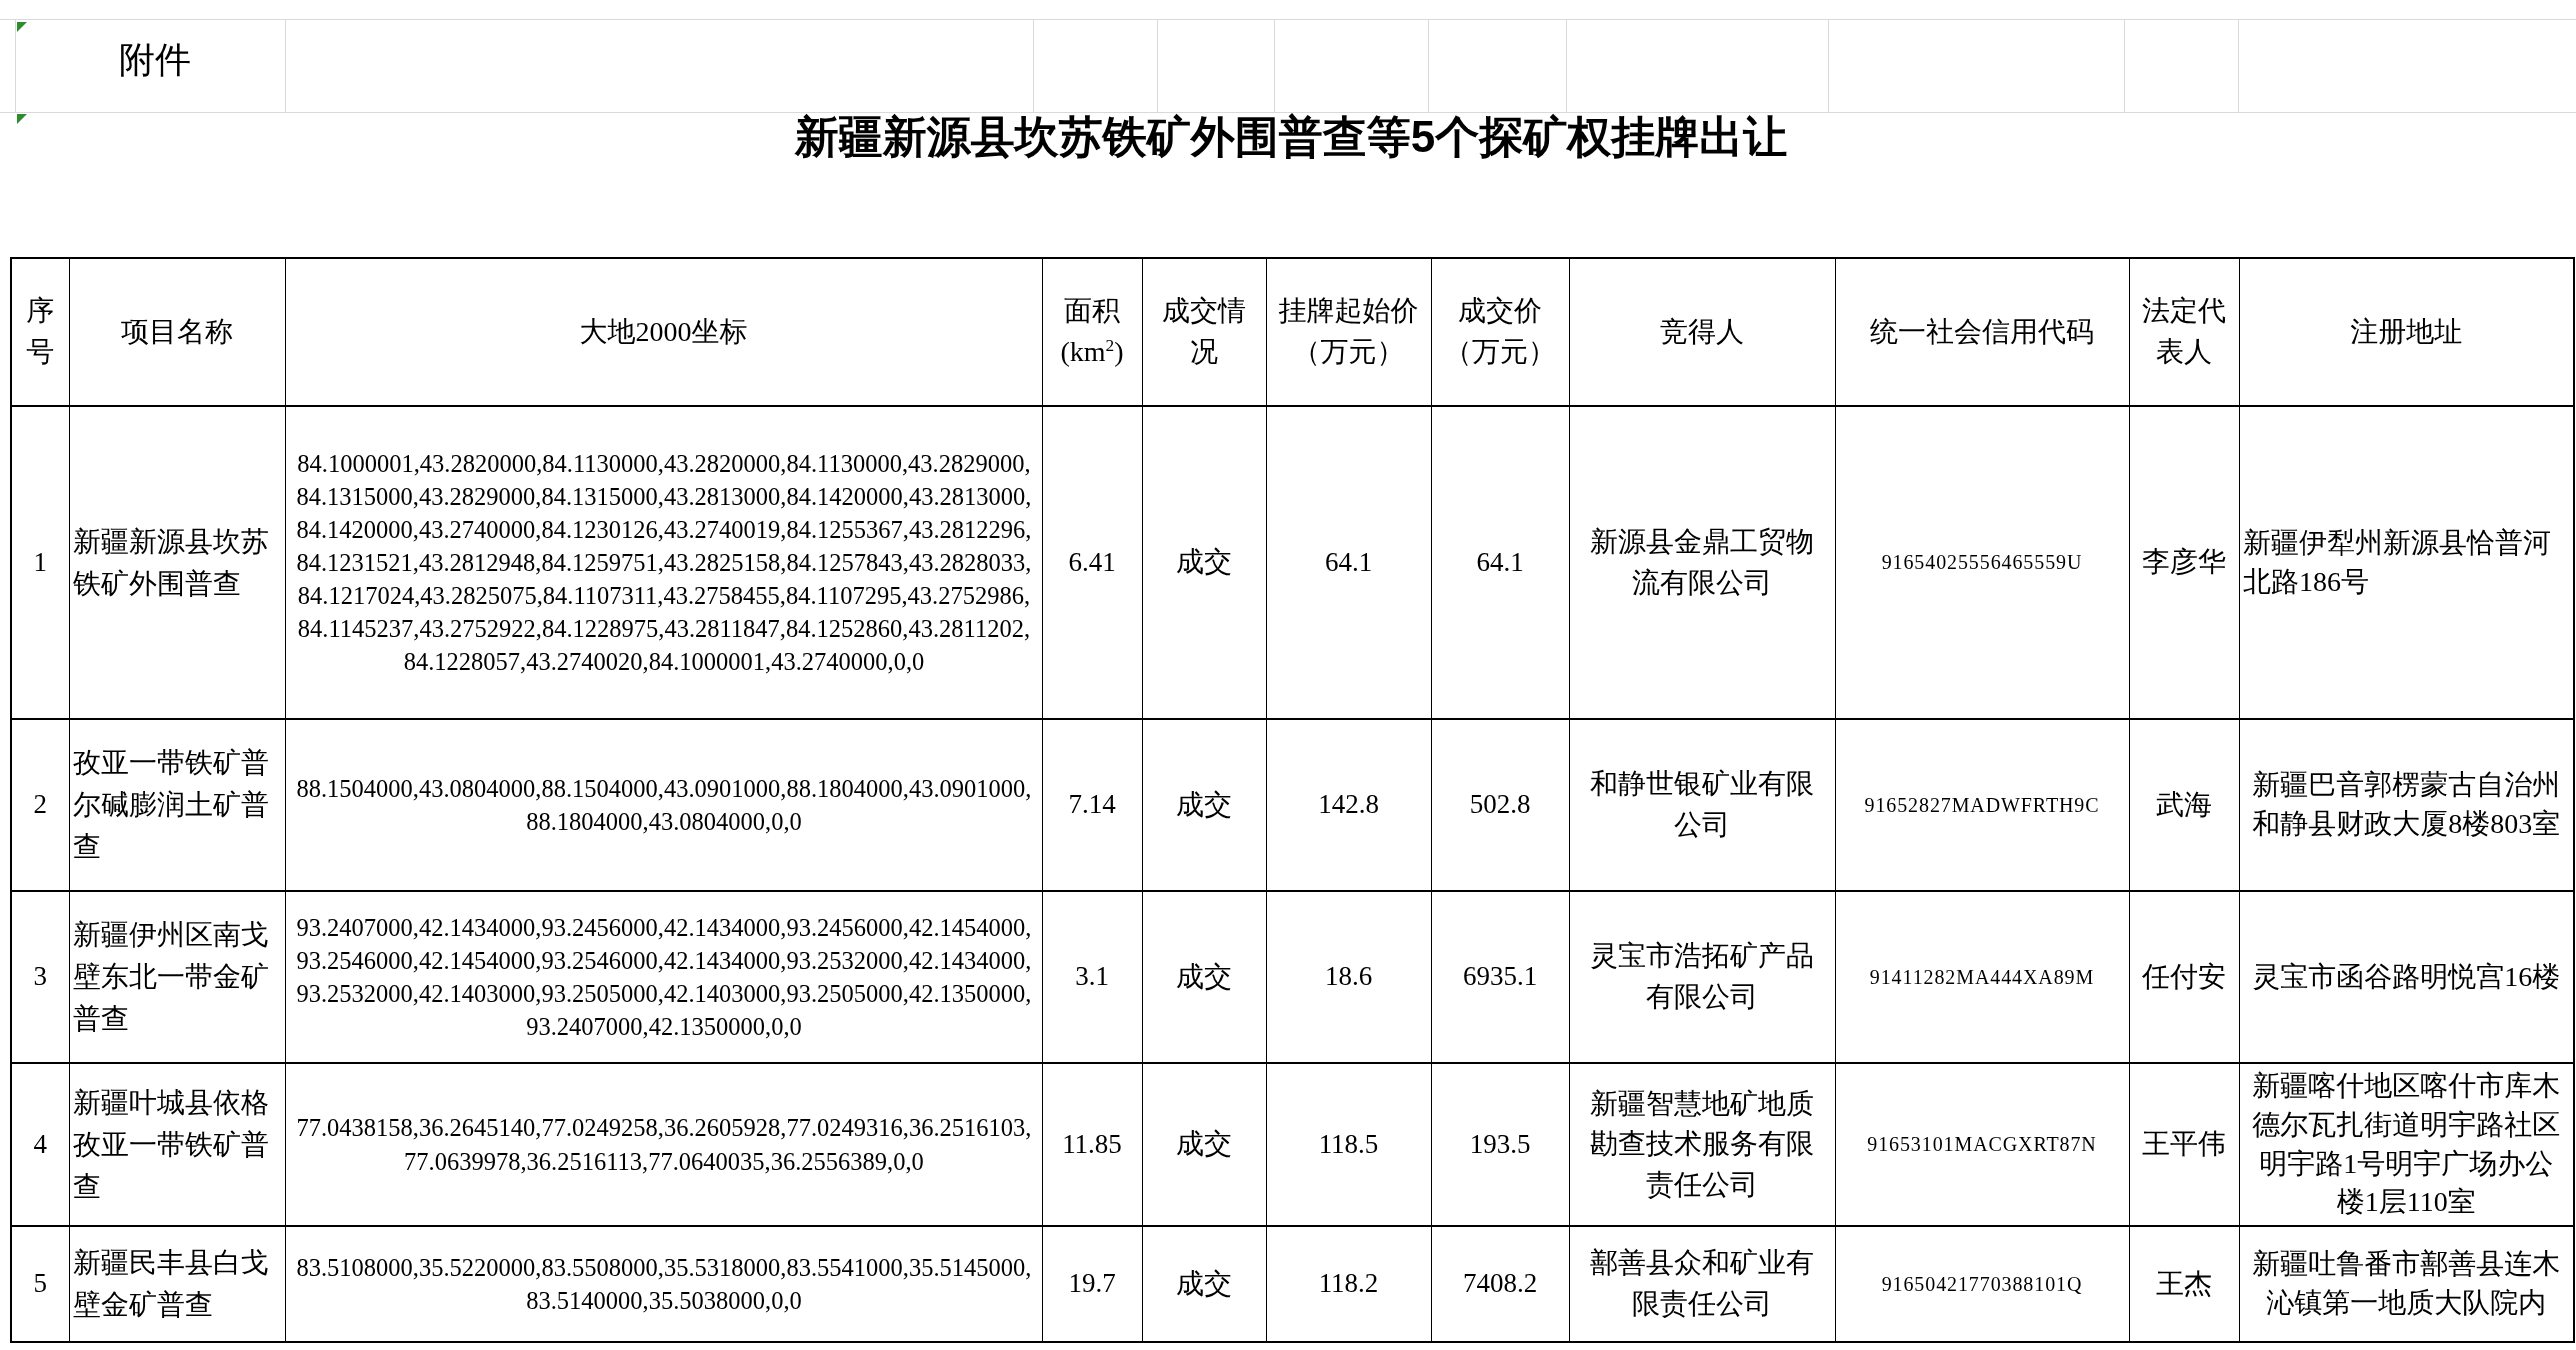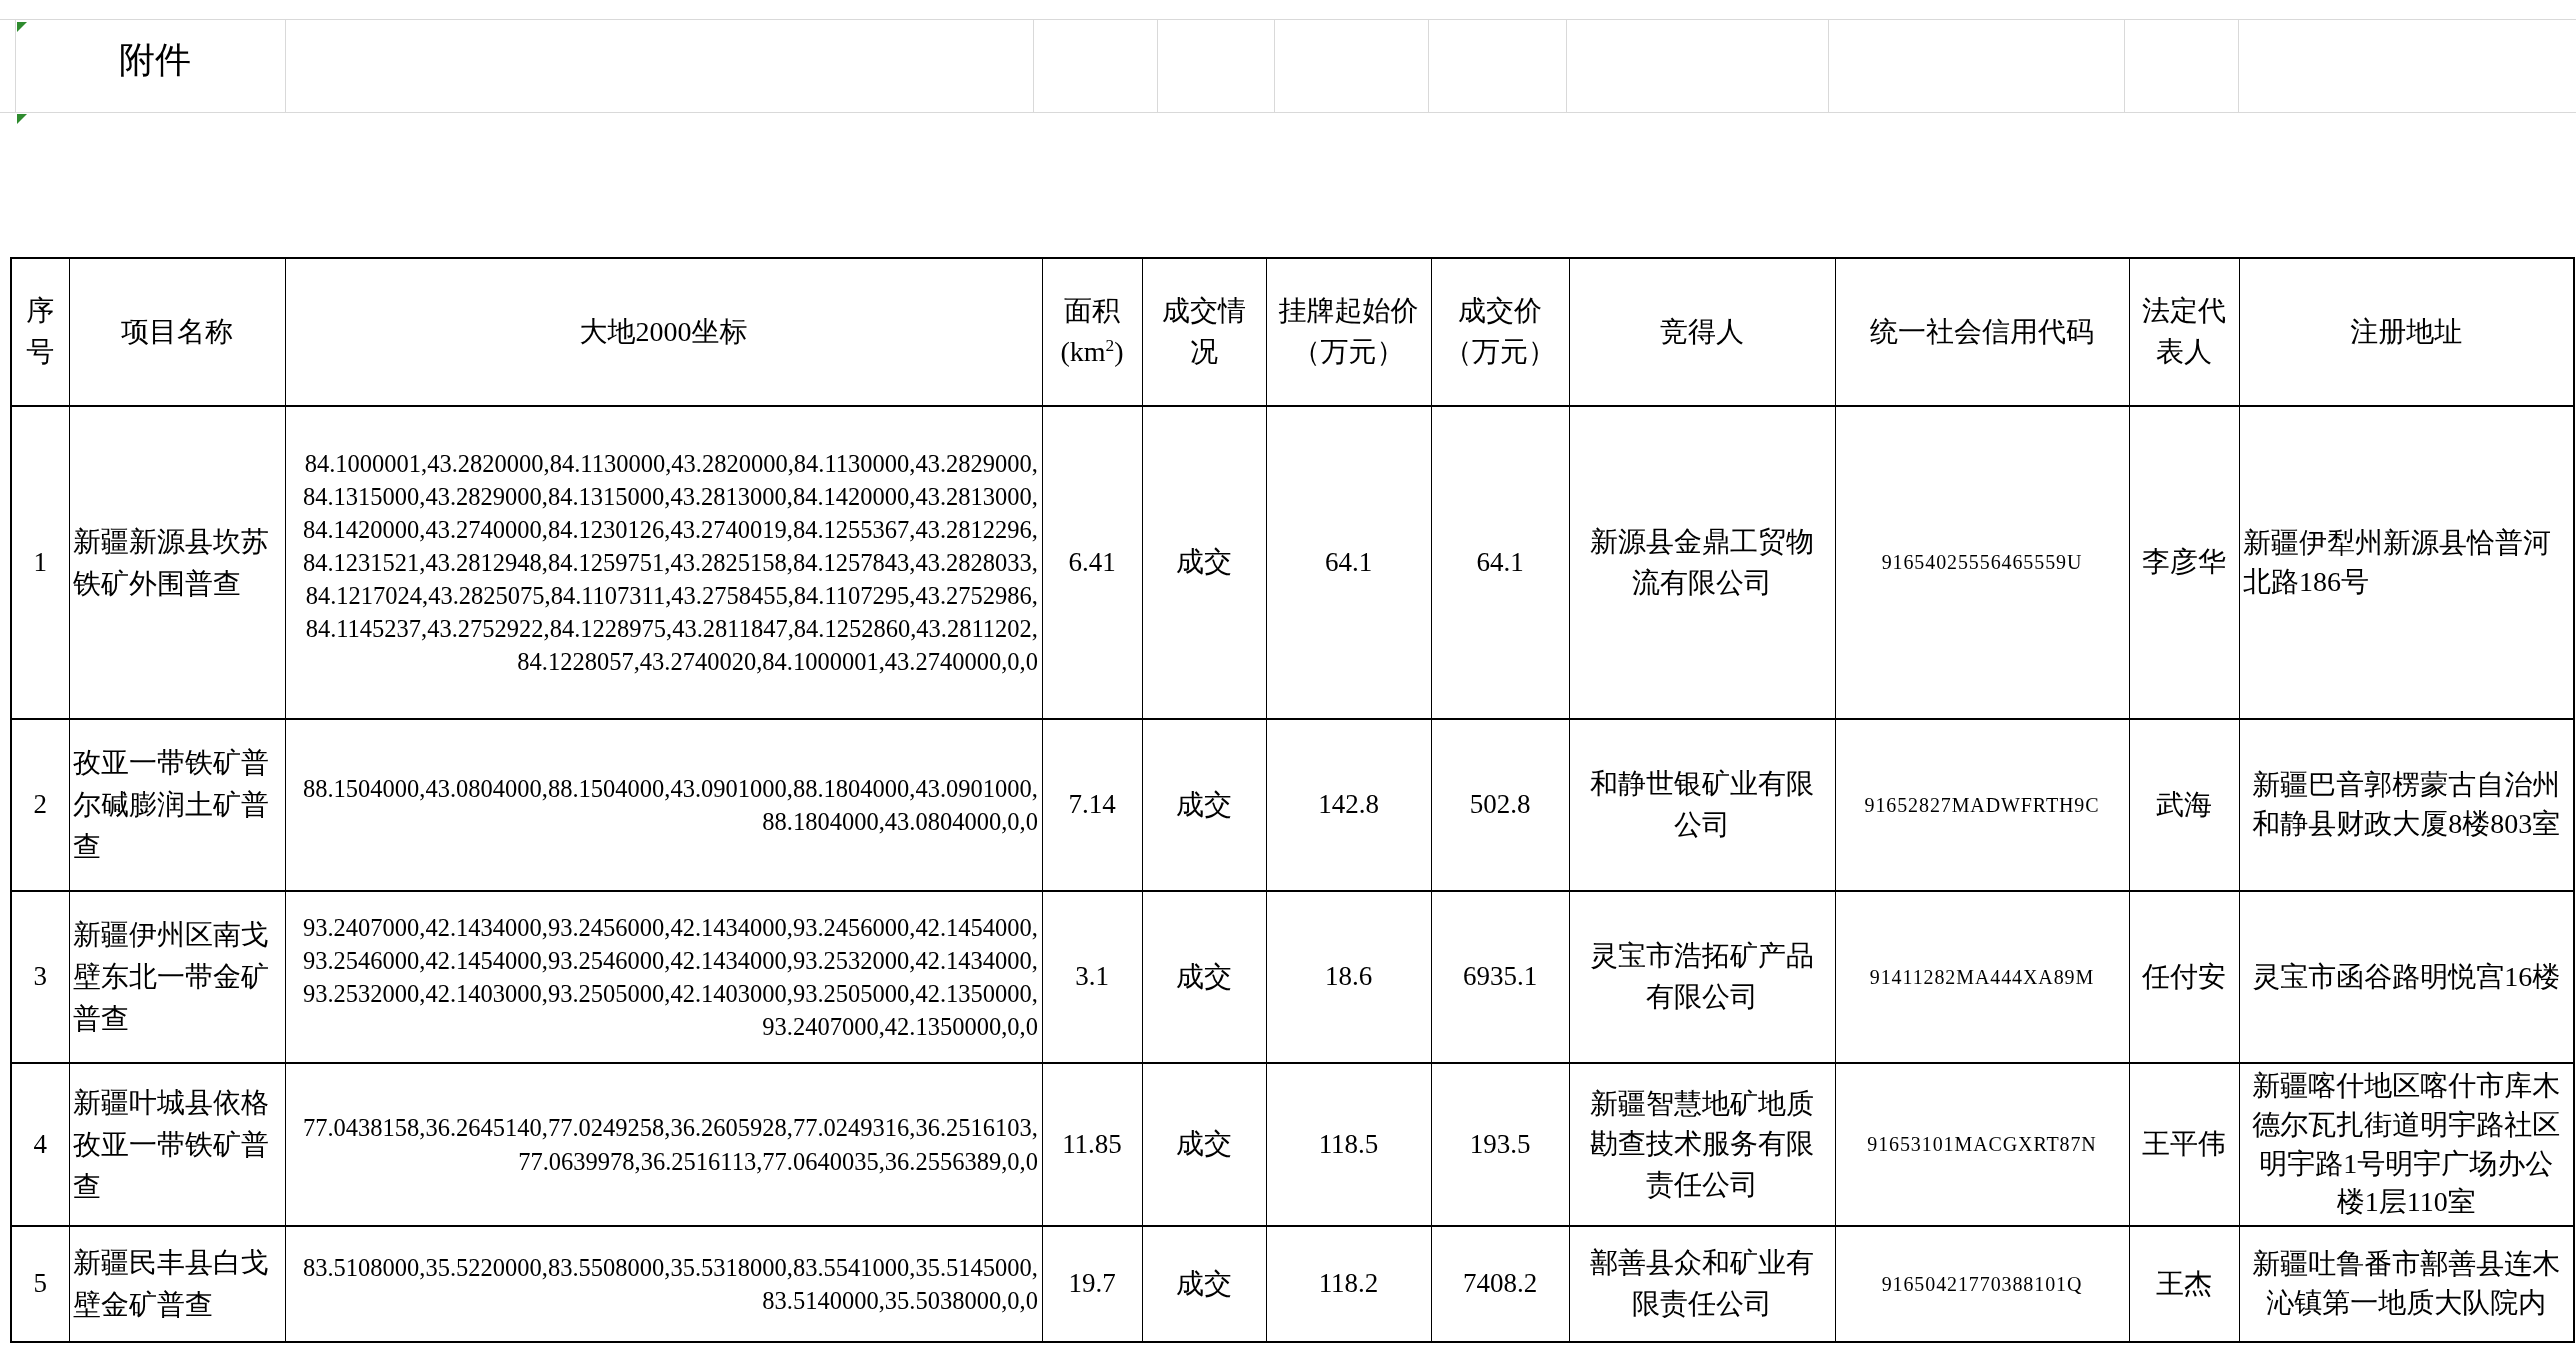--- a/index.html
+++ b/index.html
@@ -24,21 +24,21 @@
     font-weight:bold;font-size:44px;line-height:64px;}
   
   table.main{position:absolute;left:10px;top:257px;border-collapse:collapse;
     table-layout:fixed;border:2.7px solid #000;}
   .main th,.main td{
     border:1.8px solid #000;border-top-width:2.7px;border-bottom-width:2.7px;
     padding:1.8px 3.6px;vertical-align:middle;text-align:center;
     white-space:pre-line;font-weight:normal;font-size:28px;line-height:1.45;
     overflow:hidden;
   }
-  .main td.coords{text-align:right;white-space:pre;font-size:24.5px;line-height:1.35;padding-left:4.5px;}
+  .main td.coords{text-align:center;white-space:pre;font-size:24.5px;line-height:1.35;padding-left:4.5px;}
   .main td.name{text-align:left;line-height:1.5;}
   .main td.num{font-size:27px;}
   .main td.code{font-size:20px;letter-spacing:0.9px;}
   .main td.addr{line-height:1.38;}
   .main tbody tr:nth-child(1) td.addr{text-align:left;border-radius:15px;}
   .main th sup{font-size:0.62em;}
 </style>
 </head>
 <body>
 
@@ -56,20 +56,21 @@
     <div class="vline" style="left:2124px"></div>
     <div class="vline" style="left:2238px"></div>
   </div>
 
   <div class="flag f1"></div>
   <div class="flag f2"></div>
 
   <div class="attachment">附件</div>
 
   <div class="title">
+    <div>新疆新源县坎苏铁矿外围普查等5个探矿权挂牌出让</div>
   </div>
 
   <table class="main">
     <colgroup>
       <col style="width:58px">
         <col style="width:216px">
         <col style="width:757px">
       <col style="width:100px">
         <col style="width:124px">
         <col style="width:165px">

